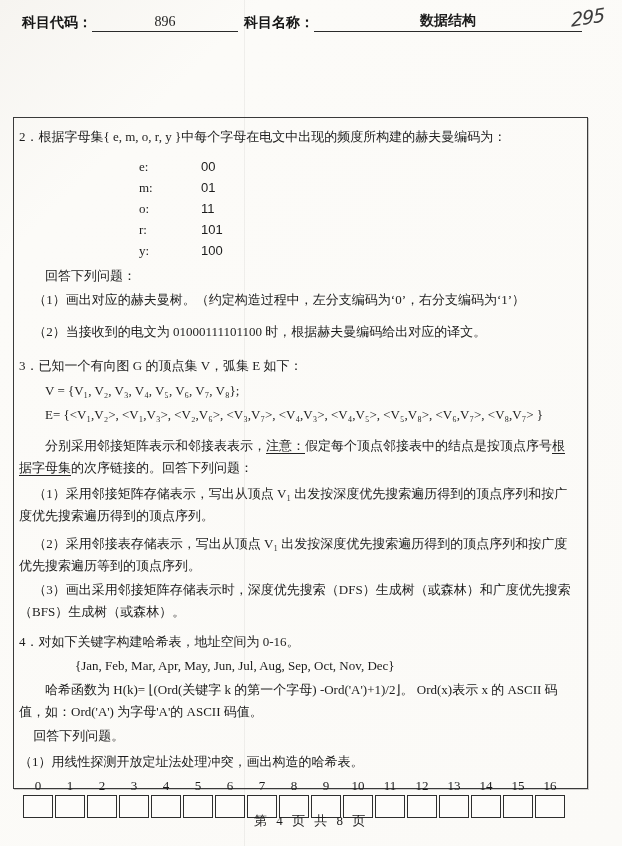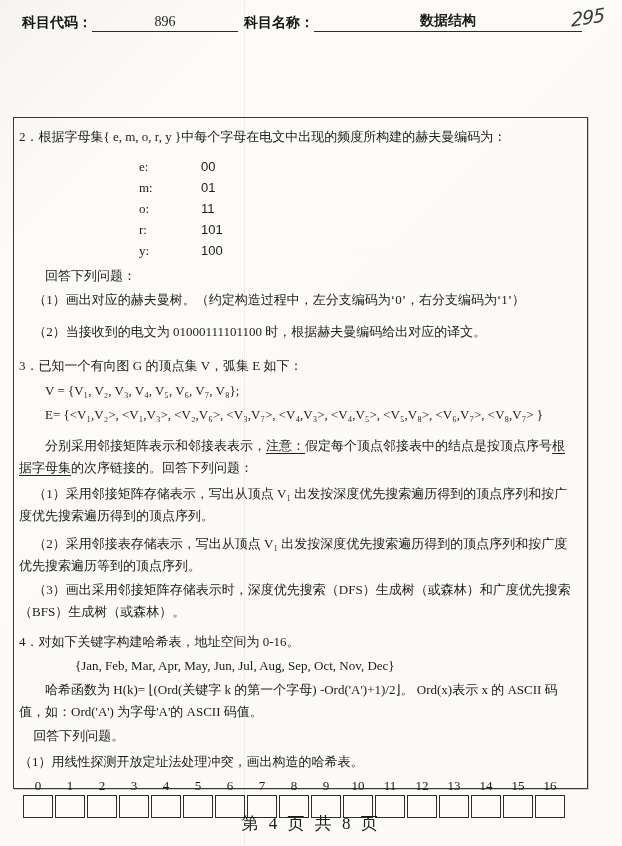--- a/index.html
+++ b/index.html
@@ -121,21 +121,21 @@
     border: 1.5px solid #2e2e2e;
     box-sizing: border-box;
     background: #fdfcfa;
   }
   .footer {
     position: absolute;
     left: 0;
     top: 812px;
     width: 100%;
     text-align: center;
-    font-size: 17px;
+    font-size: 13px;
     color: #1c1c1c;
     letter-spacing: 3px;
   }
 </style>
 </head>
 <body>
 
 <div class="page">
 
   <div class="fold-line"></div>

